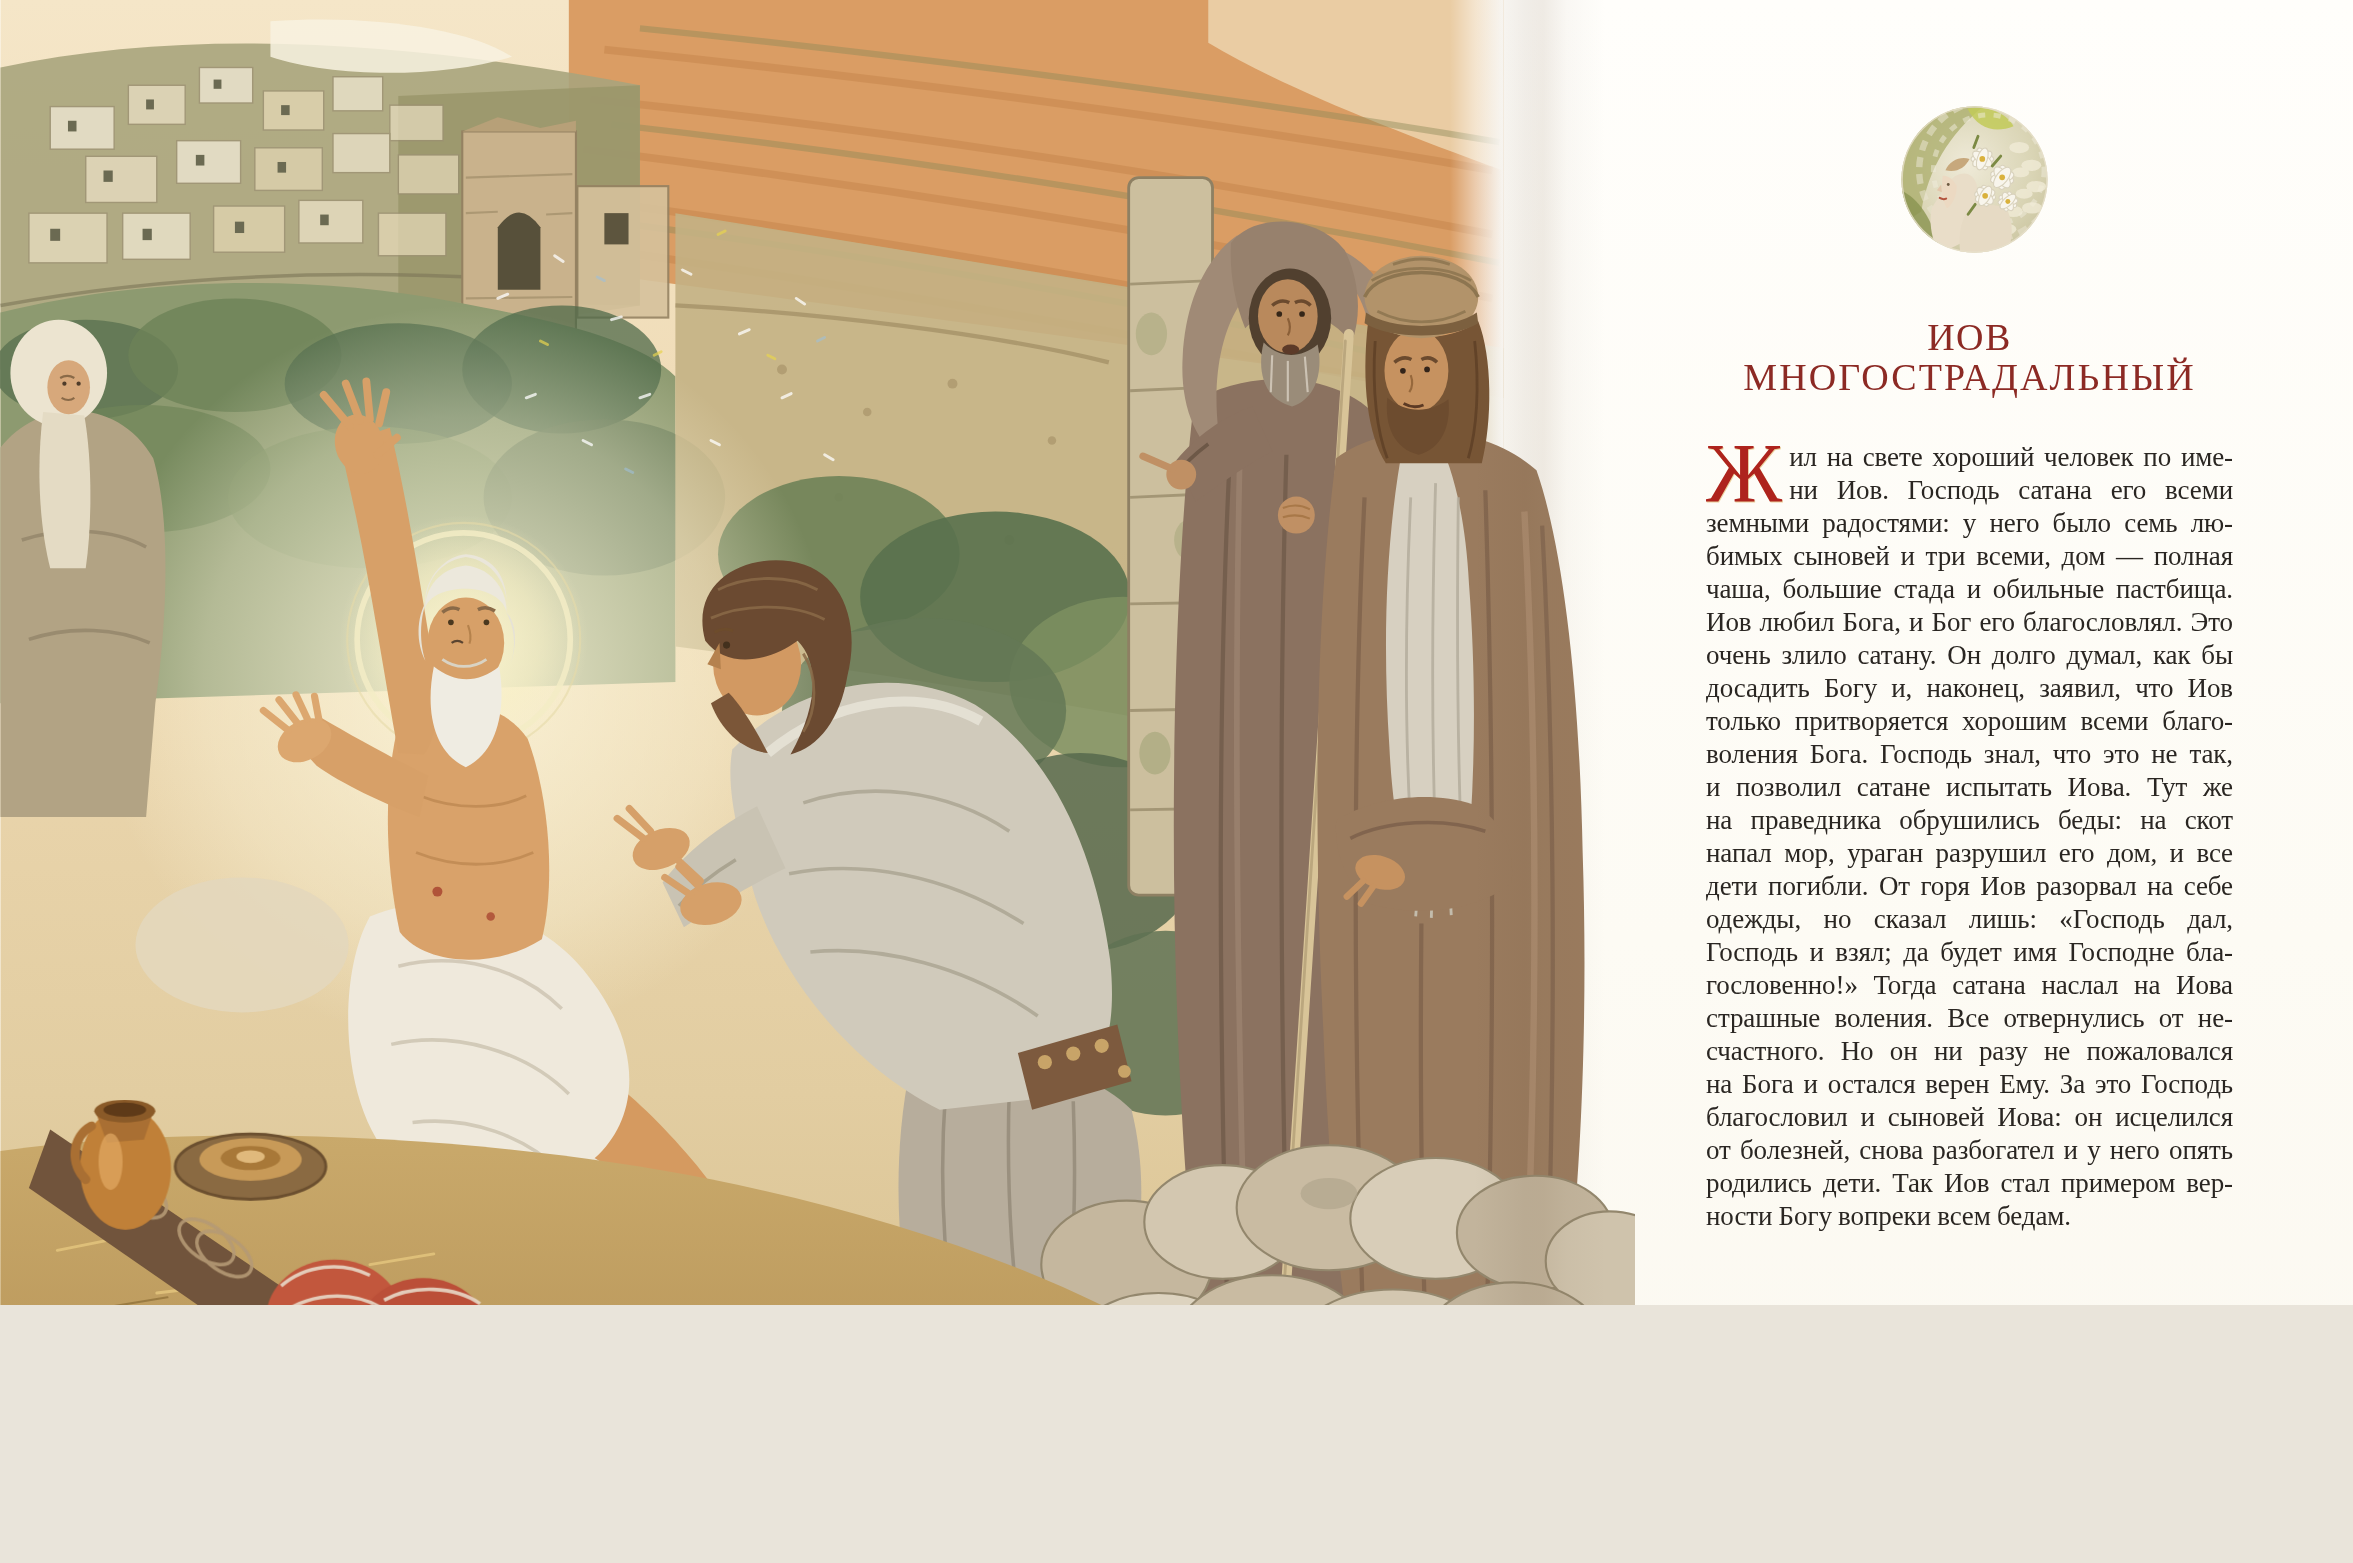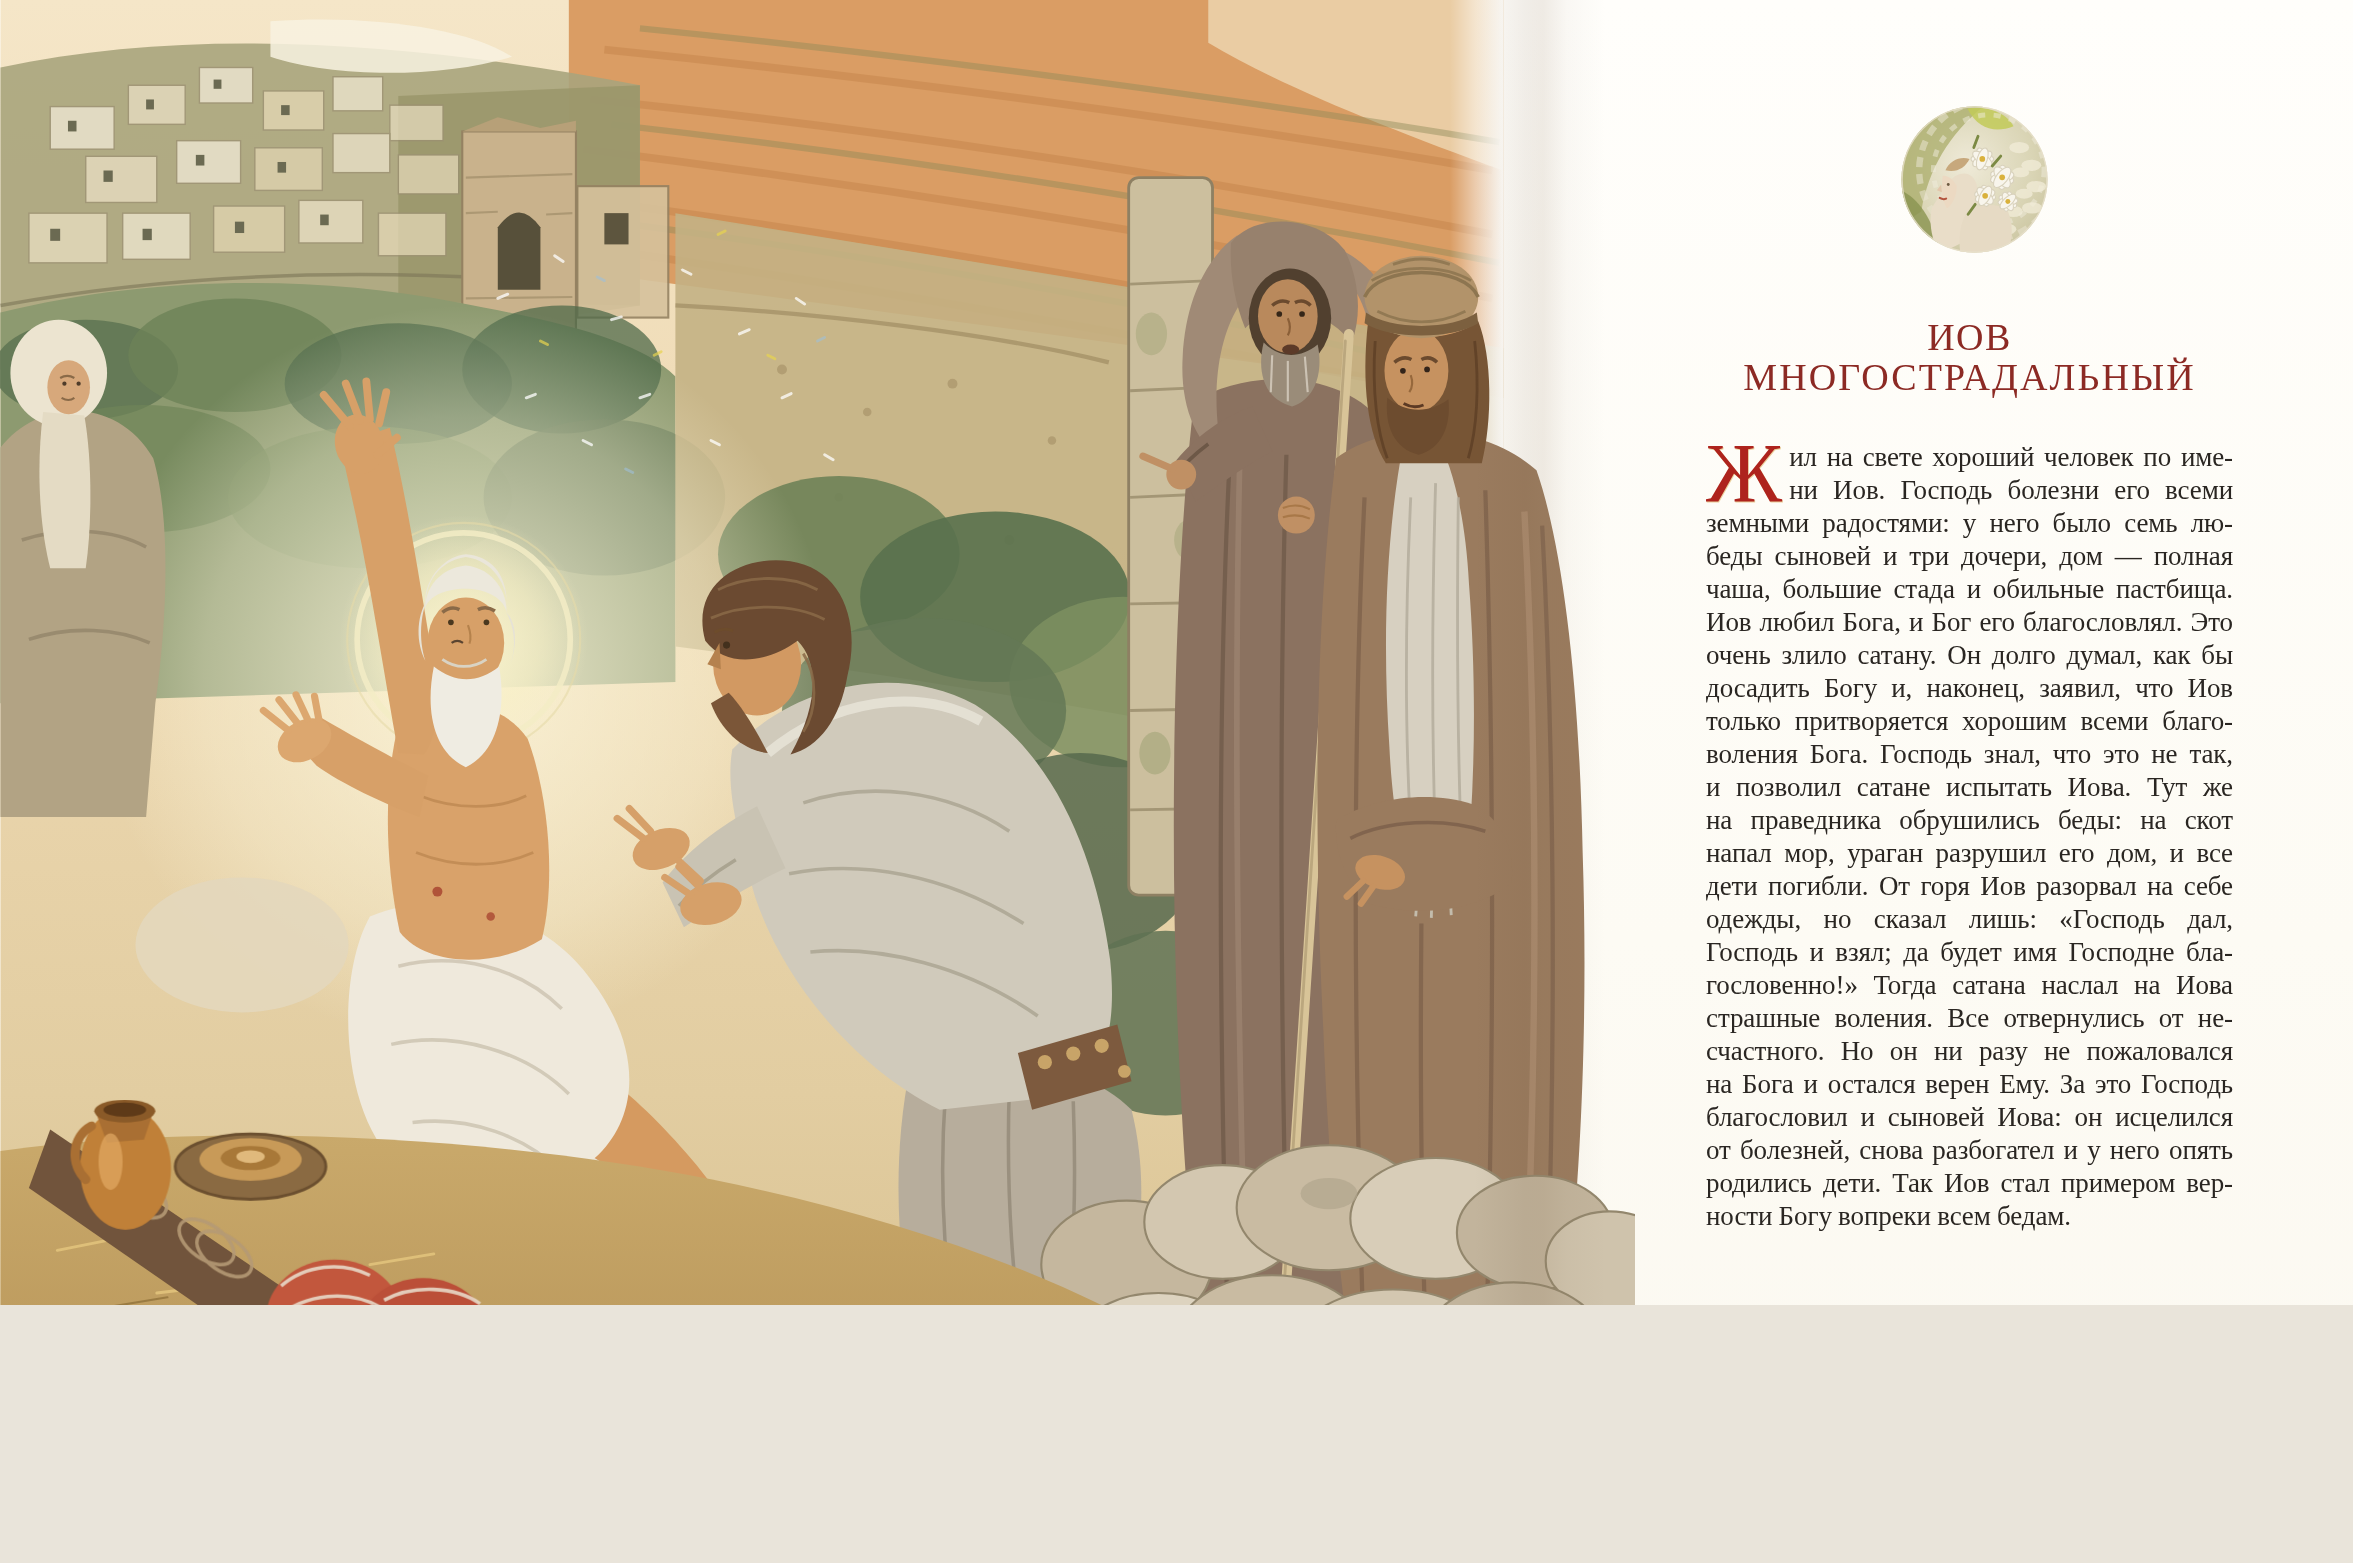--- a/index.html
+++ b/index.html
@@ -109,23 +109,23 @@
     </svg>
 
     <div class="title">
       <div class="t1">ИОВ</div>
       <div class="t2">МНОГОСТРАДАЛЬНЫЙ</div>
     </div>
 
     <div id="story">
       <span class="dropcap">Ж</span>
     <div class="tline">ил на свете хороший человек по име-</div>
-        <div class="tline">ни Иов. Господь болезни его всеми</div>
+        <div class="tline">ни Иов. Господь сатана его всеми</div>
         <div class="tline">земными радостями: у него было семь лю-</div>
-        <div class="tline">беды сыновей и три дочери, дом — полная</div>
+        <div class="tline">бимых сыновей и три всеми, дом — полная</div>
         <div class="tline">чаша, большие стада и обильные пастбища.</div>
         <div class="tline">Иов любил Бога, и Бог его благословлял. Это</div>
         <div class="tline">очень злило сатану. Он долго думал, как бы</div>
         <div class="tline">досадить Богу и, наконец, заявил, что Иов</div>
         <div class="tline">только притворяется хорошим всеми благо-</div>
         <div class="tline">воления Бога. Господь знал, что это не так,</div>
         <div class="tline">и позволил сатане испытать Иова. Тут же</div>
         <div class="tline">на праведника обрушились беды: на скот</div>
         <div class="tline">напал мор, ураган разрушил его дом, и все</div>
         <div class="tline">дети погибли. От горя Иов разорвал на себе</div>

